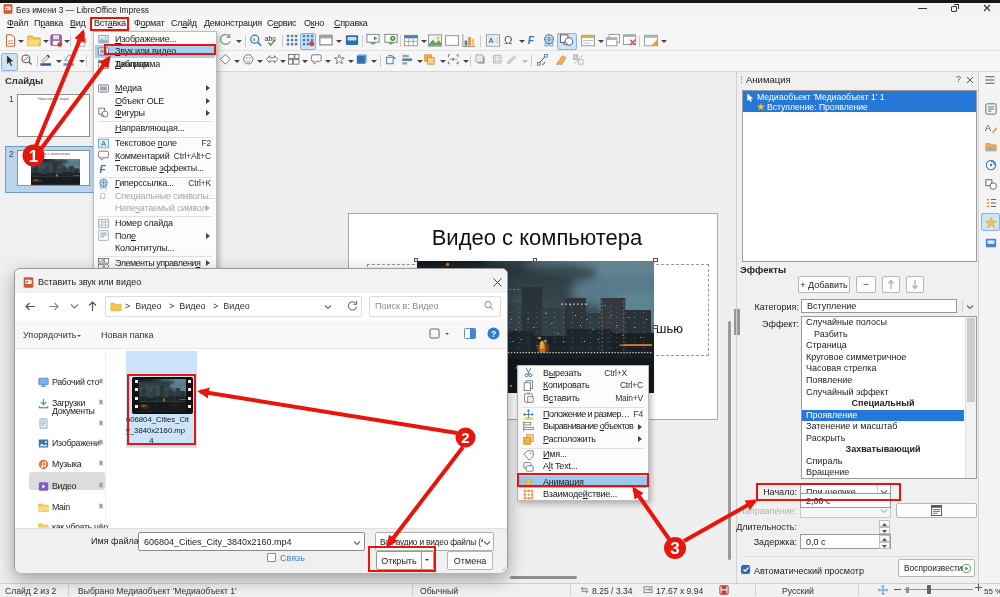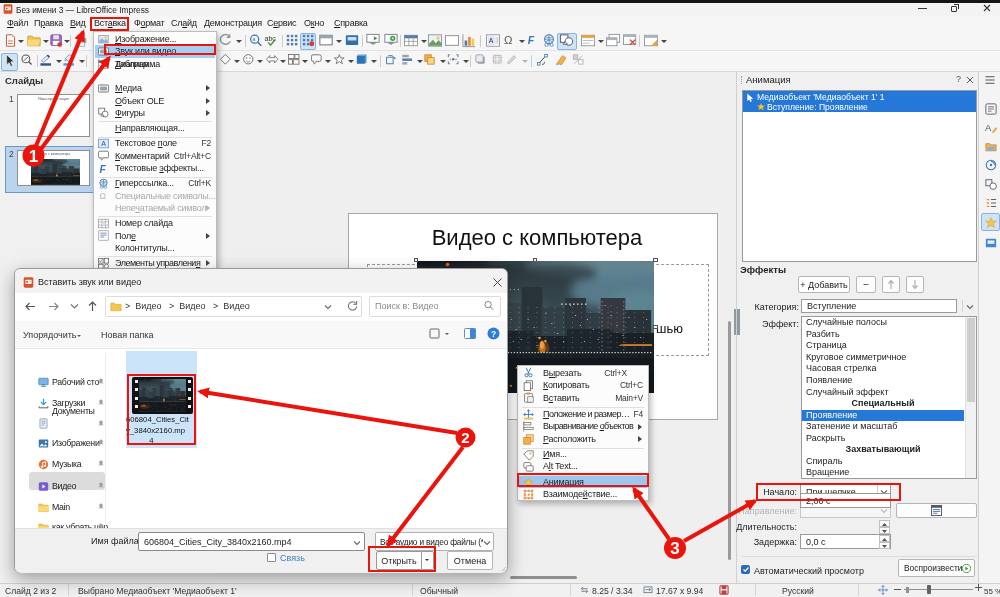--- a/index.html
+++ b/index.html
@@ -2393,21 +2393,21 @@
   </svg>
 <div class="lbl" style="left:700px;top:302px;width:99px">Категория:</div>
 <div class="combo" style="left:801px;top:299px;width:156px;height:14px;line-height:13px"><span style="margin-left:5px">Вступление</span></div>
 <svg class="abs" style="left:966px;top:303.5px;" width="8" height="6" viewBox="0 0 8 5">
     <path d="M1,1 L4,4 L7,1" stroke="#666" stroke-width="1.1" fill="none"></path>
   </svg>
 <div class="abs" style="left:962px;top:300px;width:1px;height:12px;background:#d0d0d0"></div>
 <div class="lbl" style="left:700px;top:319px;width:99px">Эффект:</div>
 <div class="abs" style="left:801px;top:316px;width:176px;height:163px;background:#fff;border:1px solid #9a9a9a"></div>
 <div class="abs" style="left:802px;top:317.2px;width:162px;height:11.55px;line-height:11.55px;font-size:9px;color:#222;padding-left:4px">Случайные полосы</div>
-<div class="abs" style="left:802px;top:328.8px;width:162px;height:11.55px;line-height:11.55px;font-size:9px;color:#222;padding-left:4px">Разбить</div>
+<div class="abs" style="left:802px;top:328.8px;width:162px;height:11.55px;line-height:11.55px;font-size:9px;color:#222;padding-left:12px">Разбить</div>
 <div class="abs" style="left:802px;top:340.3px;width:162px;height:11.55px;line-height:11.55px;font-size:9px;color:#222;padding-left:4px">Страница</div>
 <div class="abs" style="left:802px;top:351.9px;width:162px;height:11.55px;line-height:11.55px;font-size:9px;color:#222;padding-left:4px">Круговое симметричное</div>
 <div class="abs" style="left:802px;top:363.4px;width:162px;height:11.55px;line-height:11.55px;font-size:9px;color:#222;padding-left:4px">Часовая стрелка</div>
 <div class="abs" style="left:802px;top:375.0px;width:162px;height:11.55px;line-height:11.55px;font-size:9px;color:#222;padding-left:4px">Появление</div>
 <div class="abs" style="left:802px;top:386.5px;width:162px;height:11.55px;line-height:11.55px;font-size:9px;color:#222;padding-left:4px">Случайный эффект</div>
 <div class="abs" style="left:802px;top:398.1px;width:162px;height:11.55px;line-height:11.55px;font-size:9px;font-weight:bold;text-align:center;color:#222">Специальный</div>
 <div class="abs" style="left:802px;top:409.6px;width:162px;height:11.55px;line-height:11.55px;font-size:9px;color:#fff;background:#2678d8;padding-left:4px">Проявление</div>
 <div class="abs" style="left:802px;top:421.2px;width:162px;height:11.55px;line-height:11.55px;font-size:9px;color:#222;padding-left:4px">Затенение и масштаб</div>
 <div class="abs" style="left:802px;top:432.7px;width:162px;height:11.55px;line-height:11.55px;font-size:9px;color:#222;padding-left:4px">Раскрыть</div>
 <div class="abs" style="left:802px;top:444.3px;width:162px;height:11.55px;line-height:11.55px;font-size:9px;font-weight:bold;text-align:center;color:#222">Захватывающий</div>

